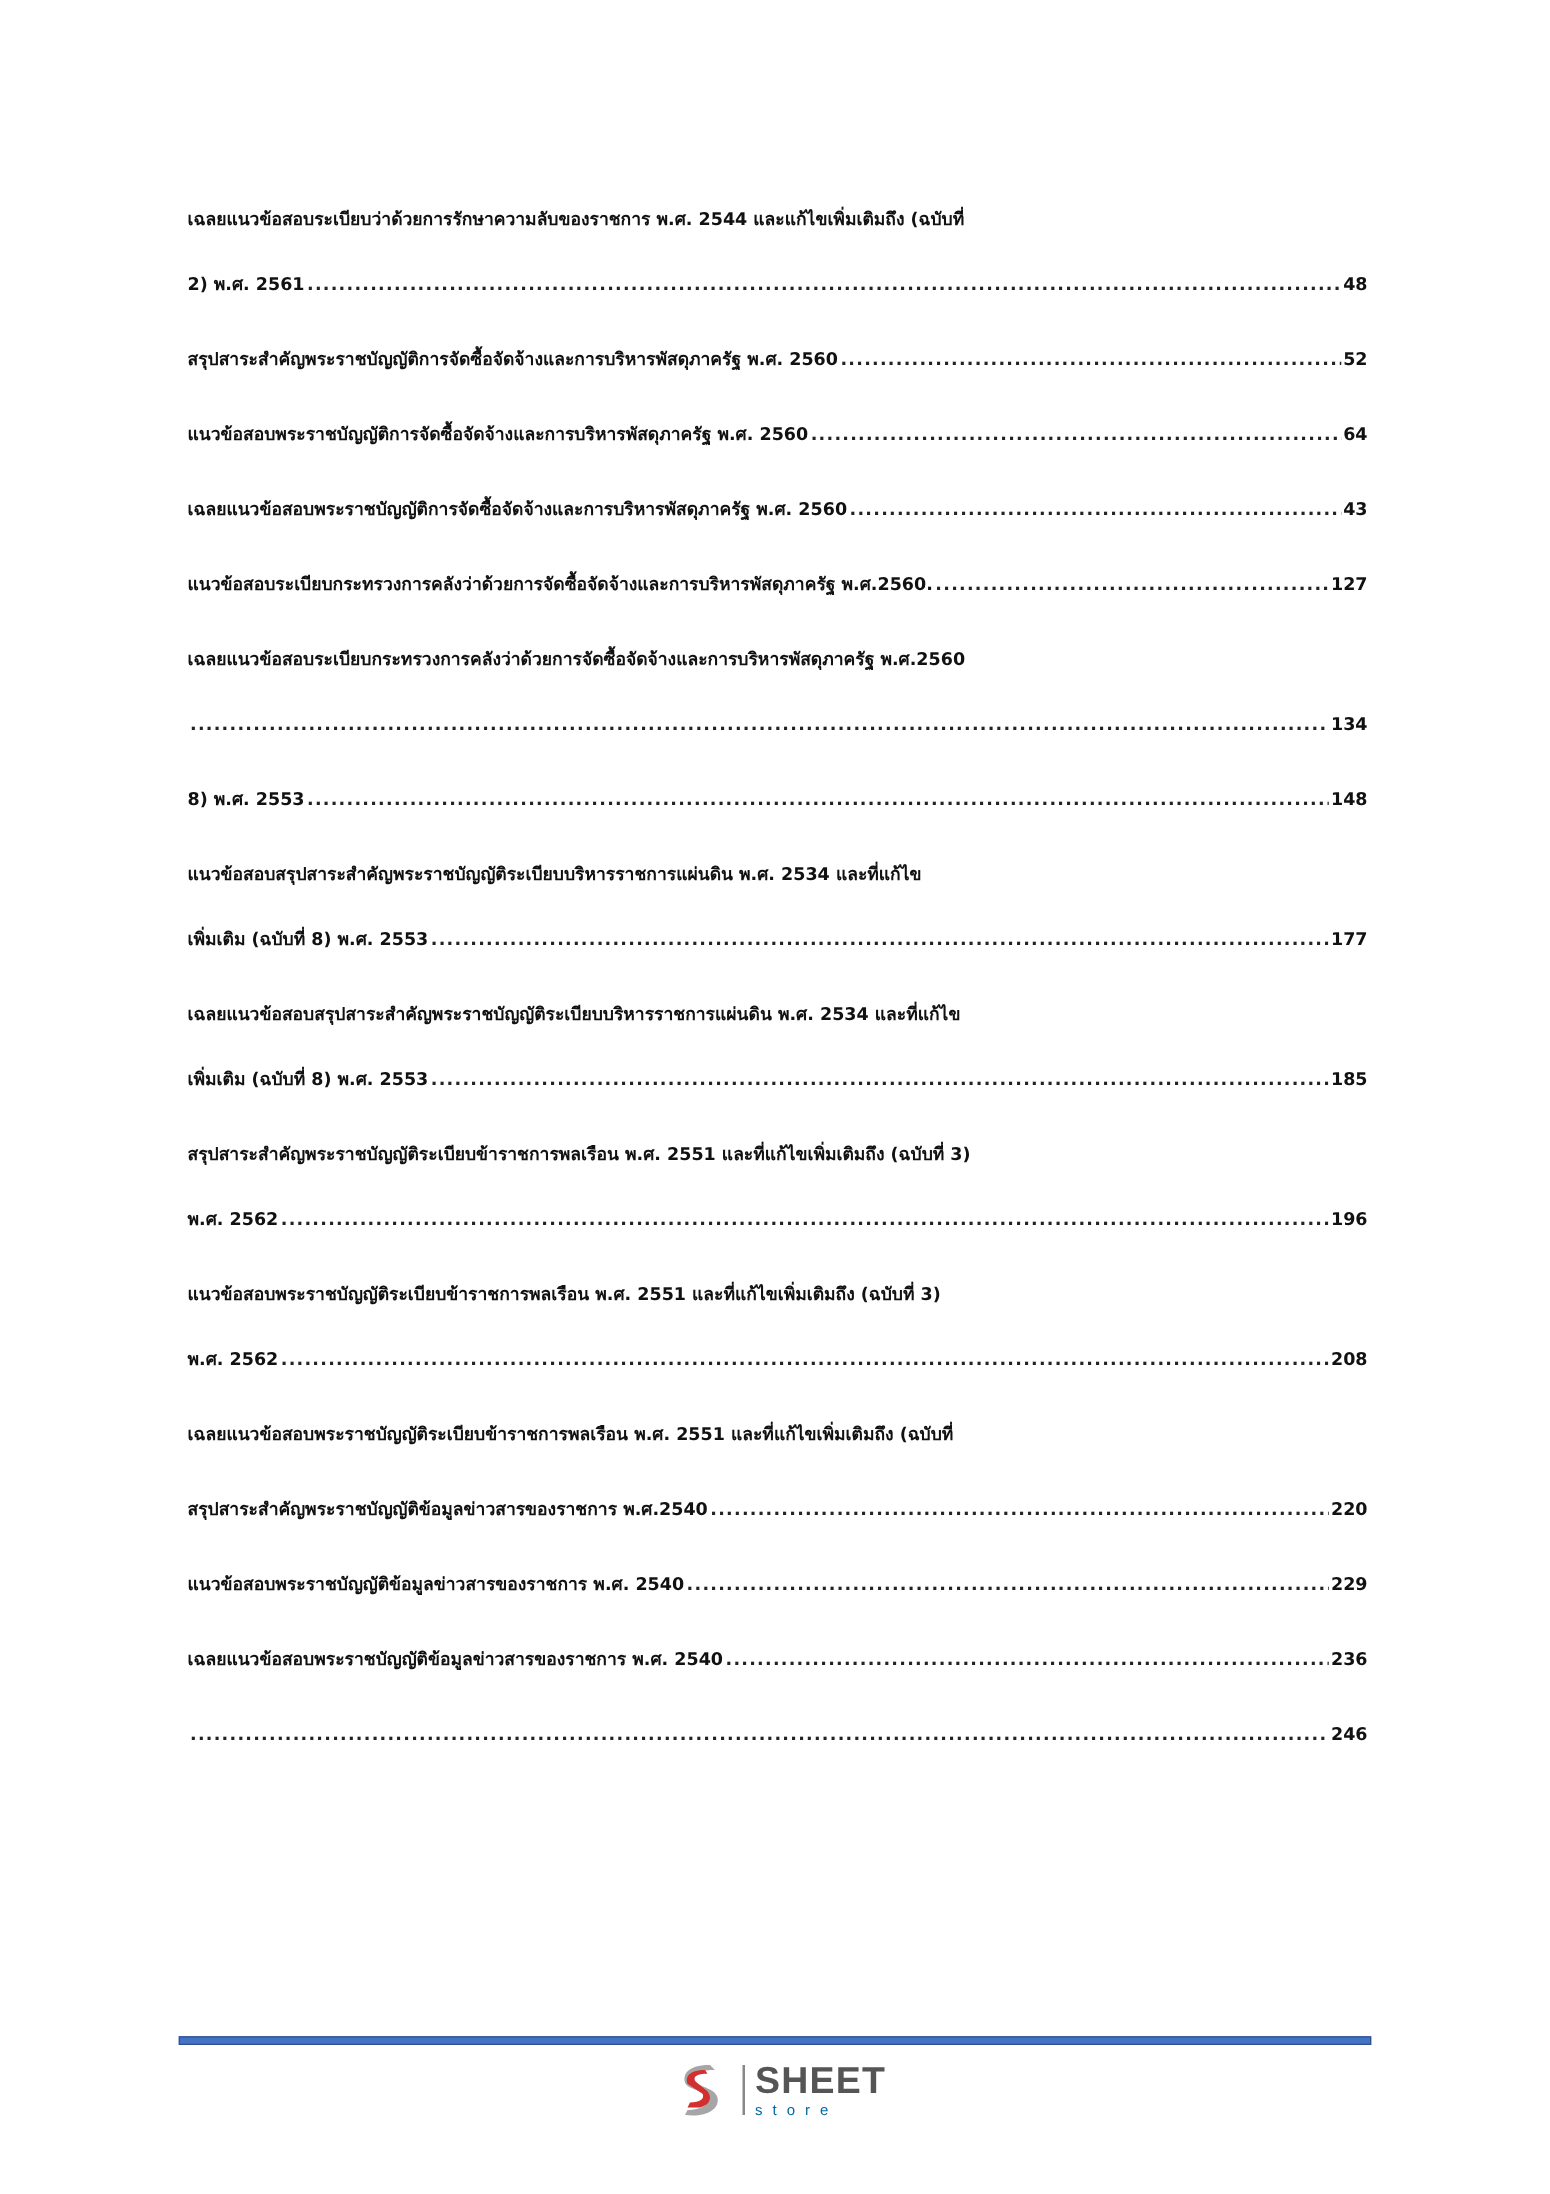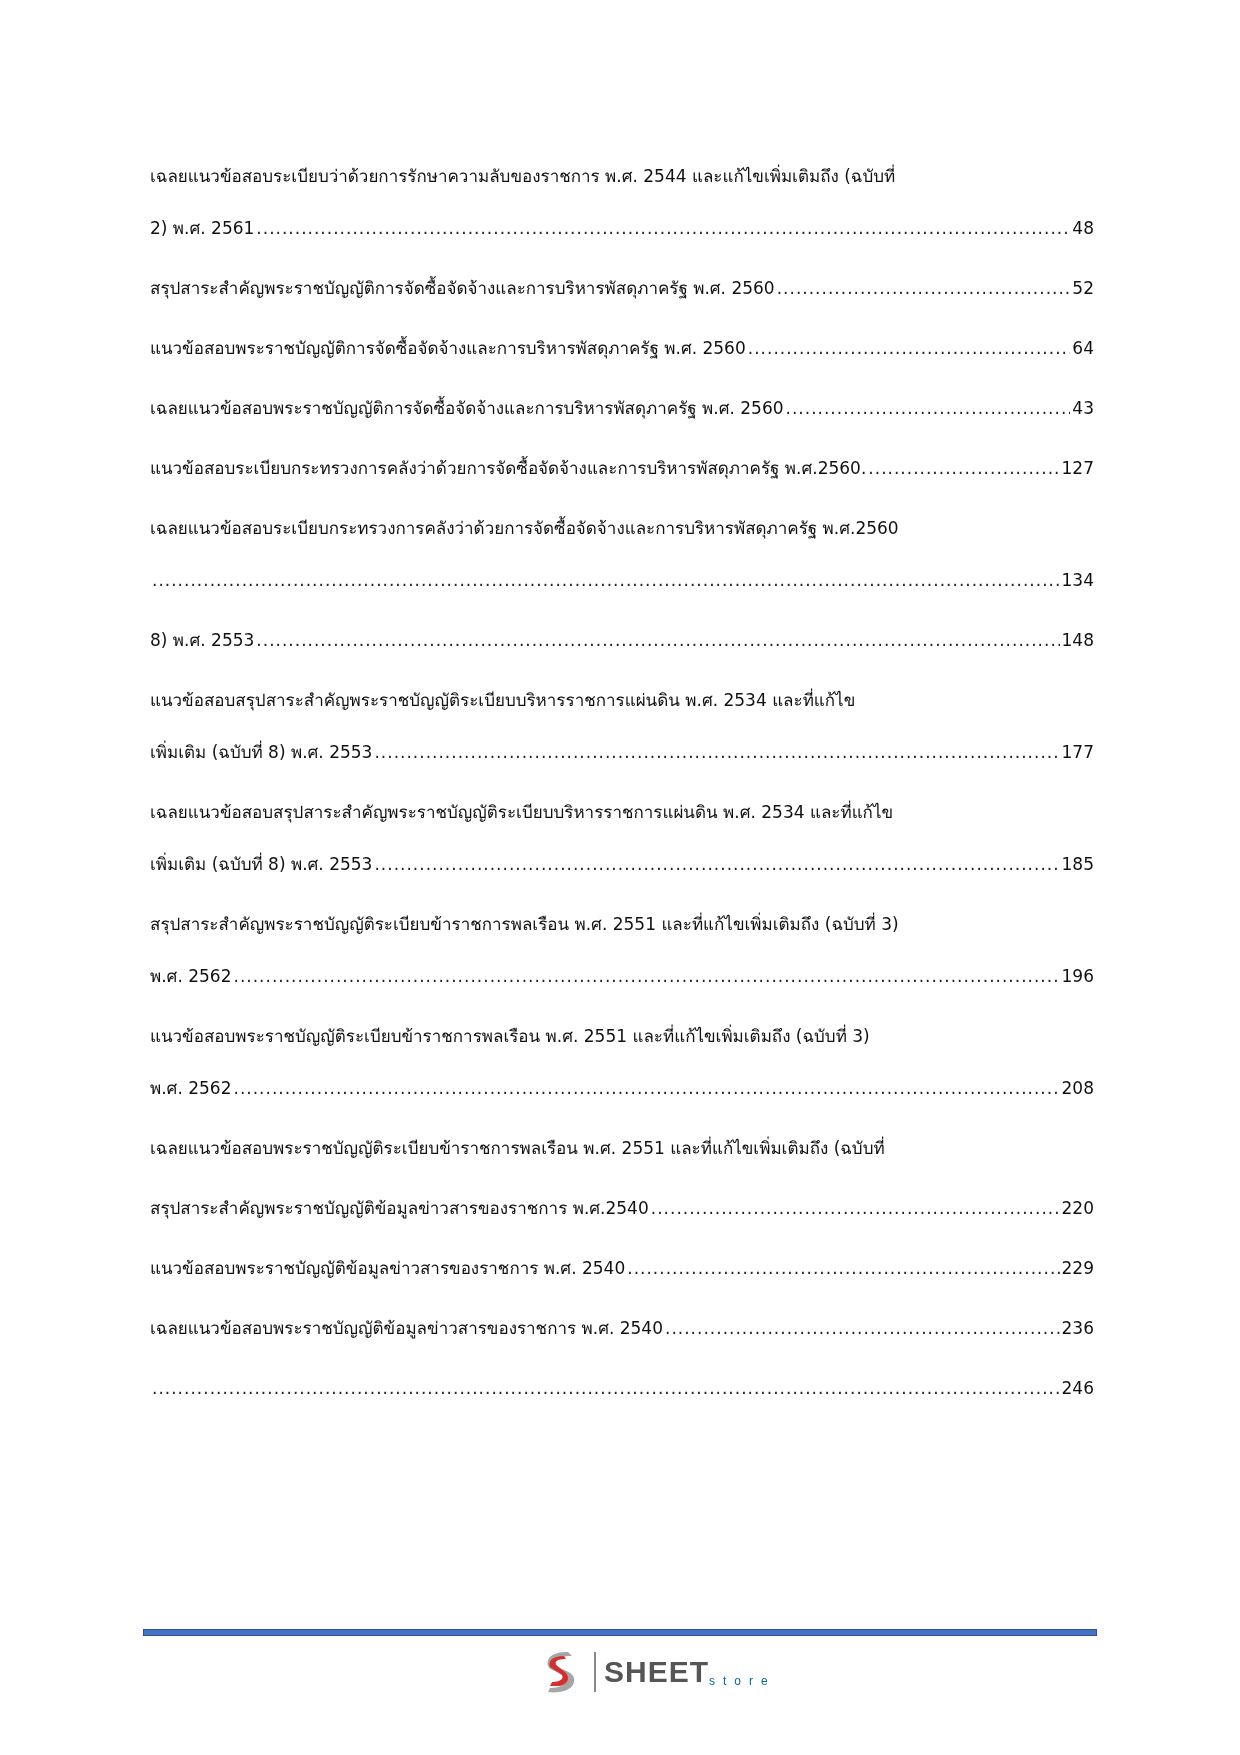--- a/index.html
+++ b/index.html
@@ -11,23 +11,24 @@
       font-family: "DejaVu Sans", "Liberation Sans", sans-serif;
       color: #111;
     }
     .toc {
       position: absolute;
       left: 150px;
       top: 150px;
       width: 944px;
     }
     .entry {
-      font-size: 17px;
+      font-size: 14px;
       line-height: 52px;
       margin-bottom: 8px;
+      font-weight: bold;
     }
     .entry .line { display: flex; align-items: baseline; white-space: nowrap; }
     .entry .line.first { justify-content: flex-start; }
     .entry .leader {
       flex: 1 1 auto;
       overflow: hidden;
       margin: 0 2px;
       letter-spacing: 1px;
       color: #222;
     }
@@ -48,21 +49,21 @@
     .logo {
       position: absolute;
       left: 538px;
       top: 1648px;
       display: flex;
       align-items: center;
       gap: 8px;
     }
     .logo-mark { width: 48px; height: 48px; }
     .logo-sep { width: 2px; height: 40px; background: #888; }
-    .logo-text { display: flex; flex-direction: row; line-height: 1; align-items: flex-end; }
+    .logo-text { display: flex; flex-direction: column; line-height: 1; }
     .logo-title {
       font-family: "Liberation Sans", sans-serif;
       font-weight: bold;
       font-size: 30px;
       color: #555;
       letter-spacing: 1px;
     }
     .logo-sub {
       font-family: "Liberation Sans", sans-serif;
       font-size: 12px;

